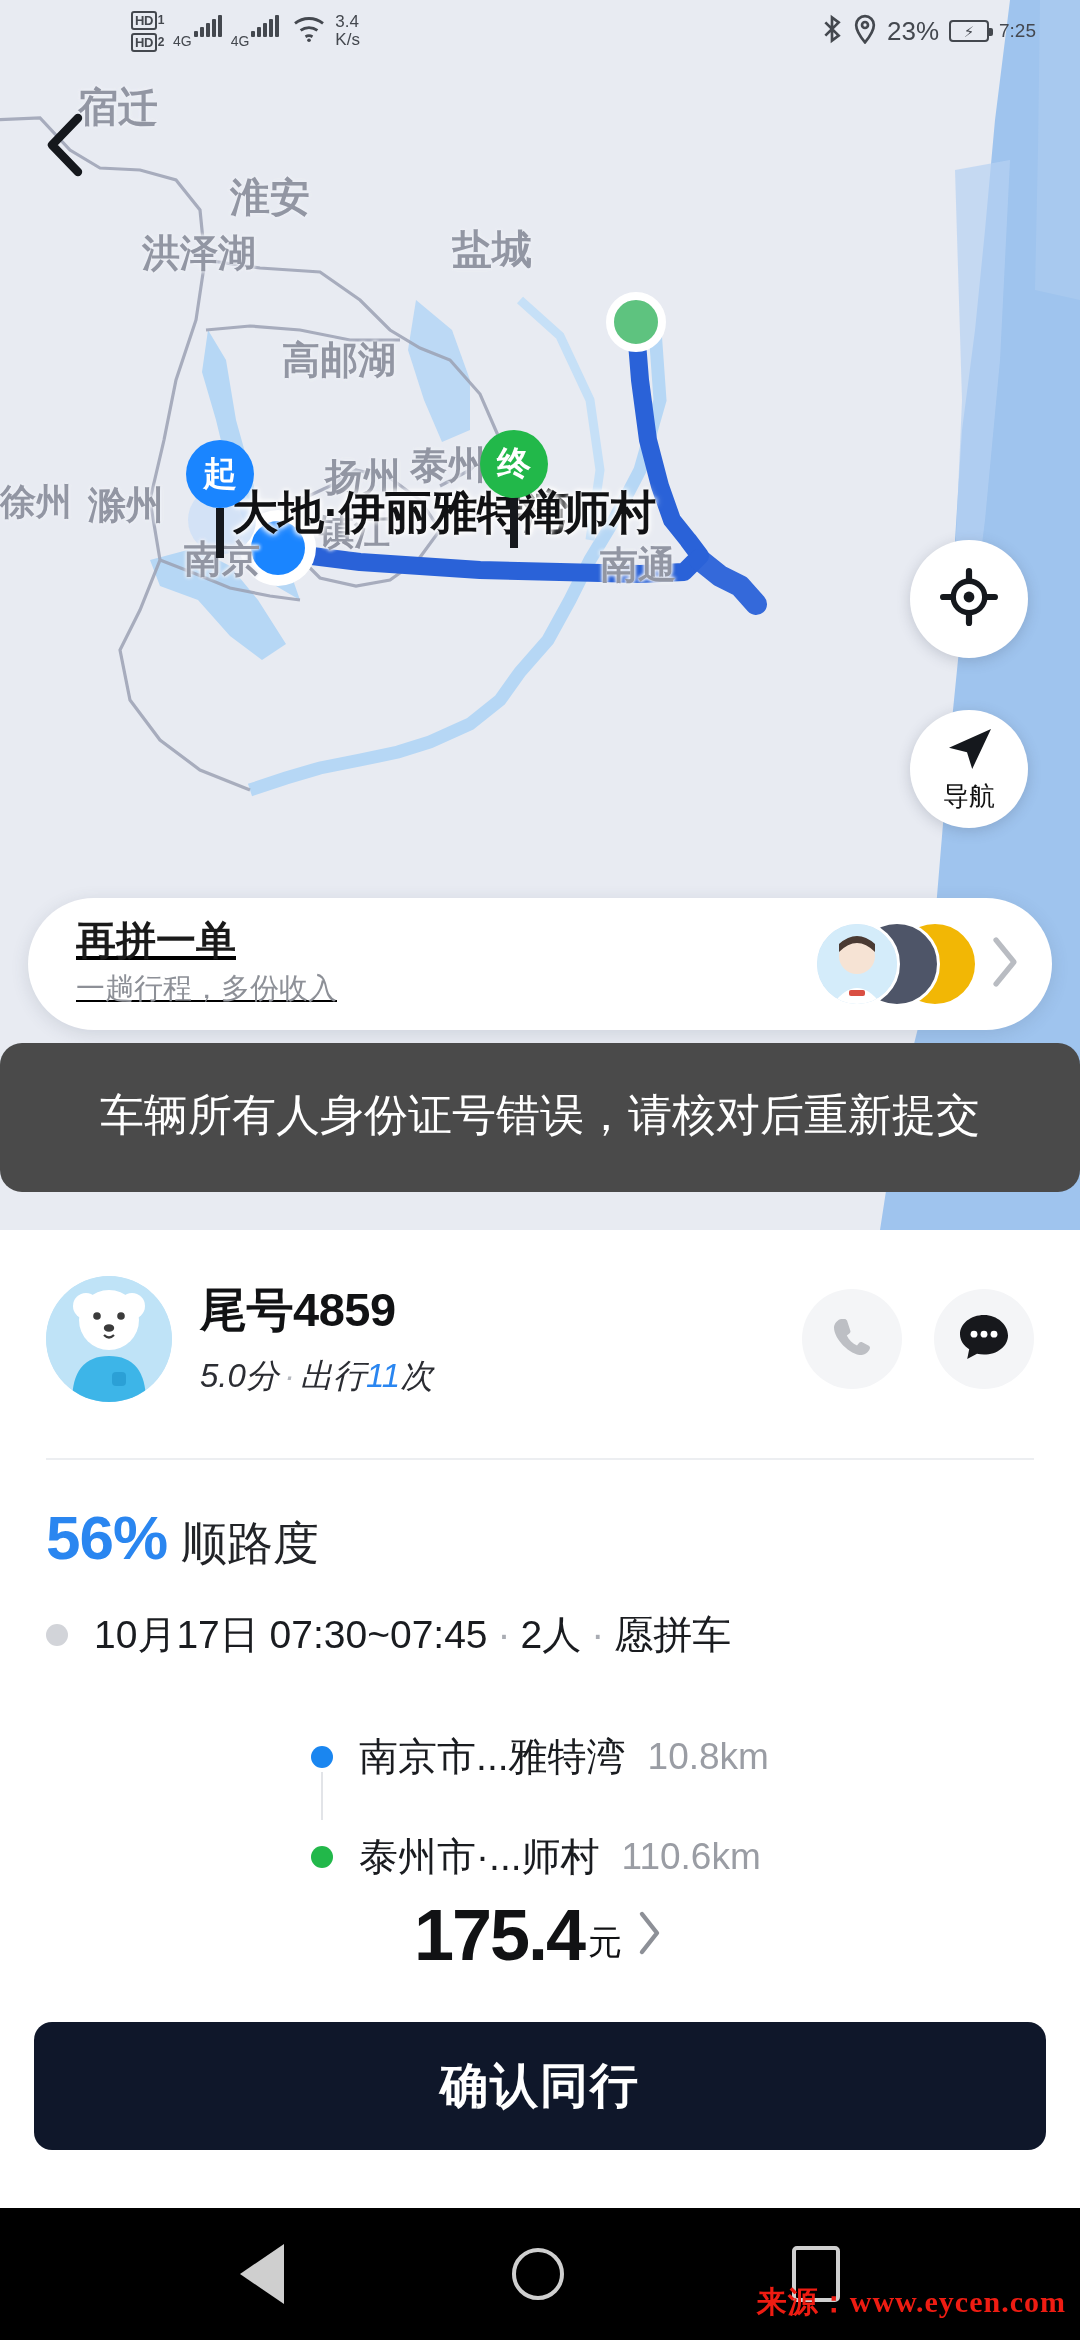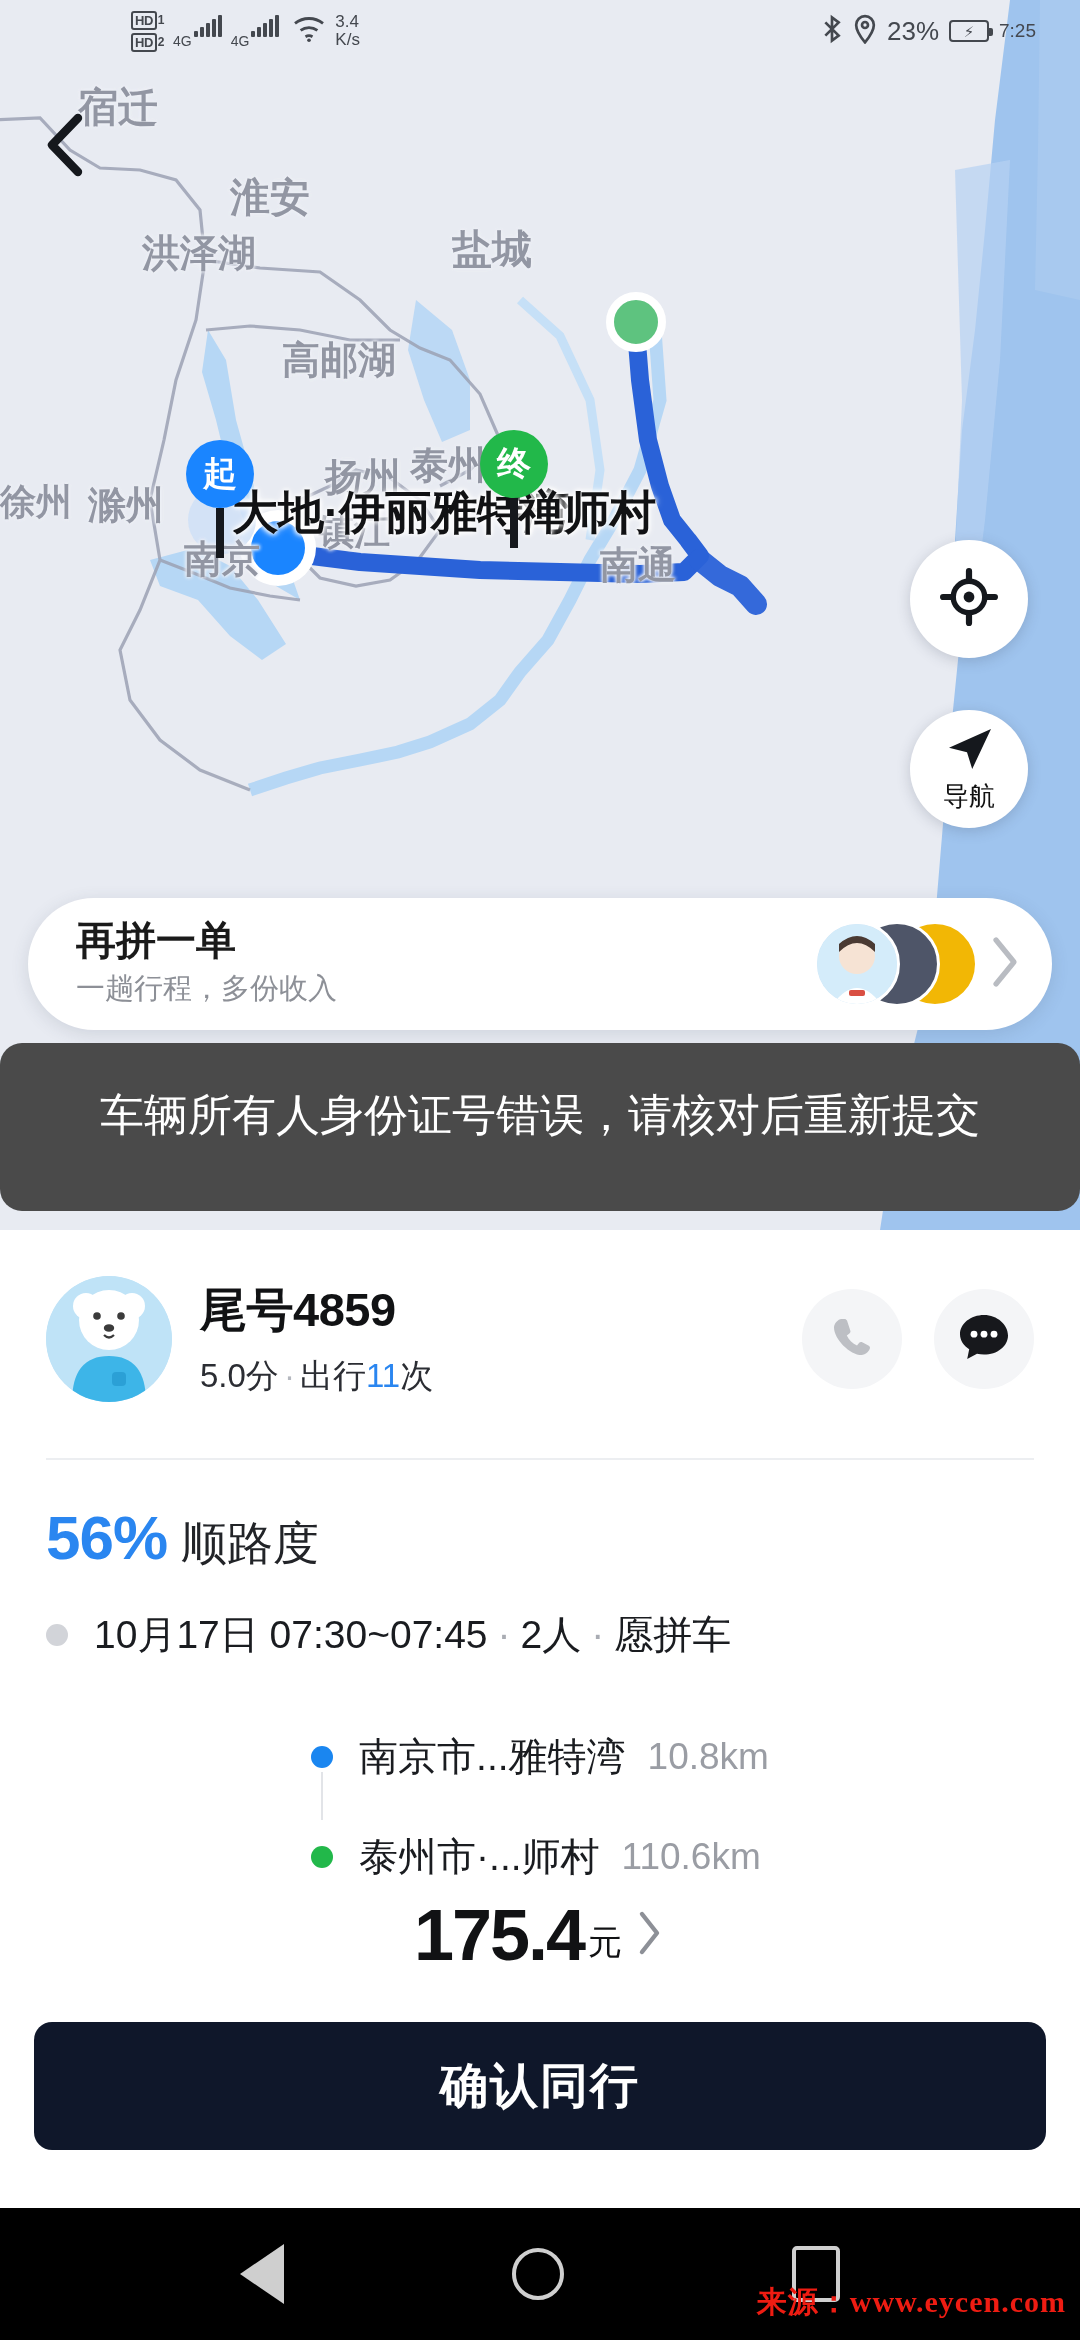--- a/index.html
+++ b/index.html
@@ -107,37 +107,38 @@
 
   
   #promo-card {
     position: absolute; left: 28px; top: 898px;
     width: 1024px; height: 132px;
     background: #ffffff; border-radius: 66px;
     box-shadow: 0 4px 18px rgba(60,70,90,0.14);
     display: flex; align-items: center;
     padding: 0 32px 0 48px;
     z-index: 26;
+    text-decoration: underline;
   }
   #promo-card .ptext { flex: 1; }
   #promo-card .ptitle { font-size: 40px; font-weight: bold; color: #1a1a1a; line-height: 1.06; }
   #promo-card .psub { font-size: 29px; color: #8d9097; margin-top: 8px; }
   .avatars { position: relative; width: 150px; height: 86px; margin-right: 26px; }
   .av {
     position: absolute; top: 0; width: 86px; height: 86px; border-radius: 50%;
     border: 3px solid #ffffff; overflow: hidden;
   }
   .av1 { left: 0; background: #cfe6f7; z-index: 3; }
   .av2 { left: 40px; background: #4e5568; z-index: 2; }
   .av3 { left: 78px; background: #f2b705; z-index: 1; }
 
   
   #toast {
     position: absolute; left: 0; top: 1043px;
-    width: 1080px; padding: 42px 48px 65px;
+    width: 1080px; padding: 42px 48px 46px;
     background: #4a4a4a;
     border-radius: 22px;
     z-index: 60;
     text-align: center;
   }
   #toast .tmsg {
     color: #ffffff; font-size: 44px; line-height: 1.38;
     font-weight: 400;
   }
 
@@ -152,21 +153,21 @@
     position: absolute; left: 0; top: 14px;
     width: 1080px; height: 190px;
     display: flex; align-items: center; padding: 0 46px;
   }
   #passenger-avatar {
     width: 126px; height: 126px; border-radius: 50%;
     background: #bfe3f7; position: relative; overflow: hidden; flex: none;
   }
   .pinfo { margin-left: 28px; flex: 1; }
   .pname { font-size: 47px; font-weight: bold; color: #111214; letter-spacing: -0.5px; }
-  .pmeta { font-size: 33px; color: #2b2d33; margin-top: 12px; }
+  .pmeta { font-size: 33px; color: #2b2d33; margin-top: 12px; font-style: italic; }
   .pmeta .blue { color: #2a86f0; }
   .pmeta .dot { color: #b5b8bf; margin: 0 5px; }
   .round-btn {
     width: 100px; height: 100px; border-radius: 50%;
     display: flex; align-items: center; justify-content: center;
     flex: none;
   }
   #call-btn { background: #f4f5f7; margin-right: 32px; }
   #msg-btn { background: #f4f5f7; }
 

